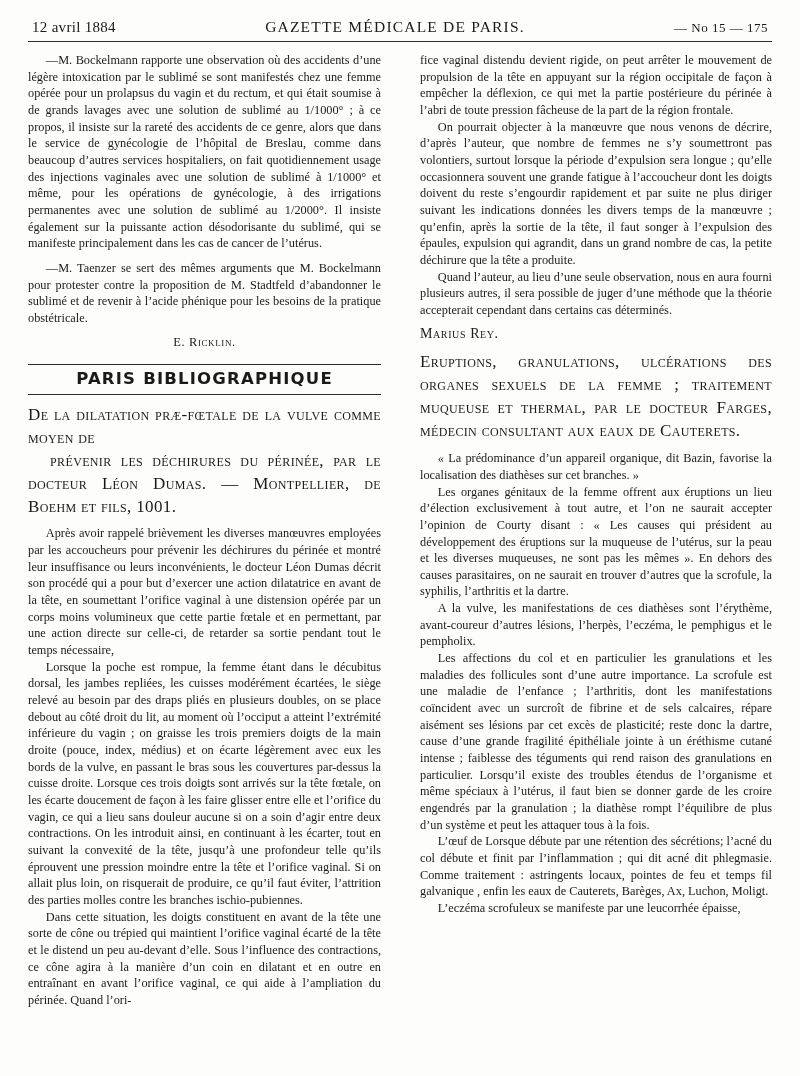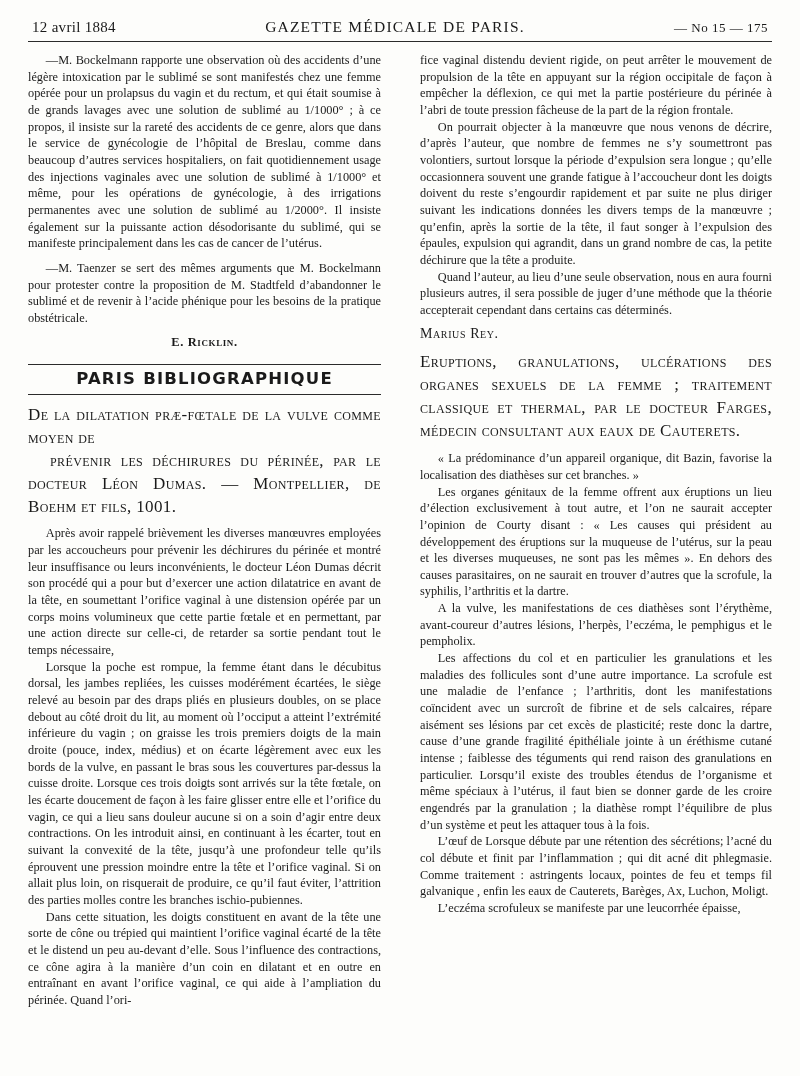--- a/index.html
+++ b/index.html
@@ -75,21 +75,20 @@
   }
   .col p.noindent { text-indent: 0; }
   .col p.dash { text-indent: 1.45em; }
   .sig {
     text-align: center;
     margin-top: 7px;
     font-variant: small-caps;
     letter-spacing: .6px;
     font-size: 12.5px;
     text-indent: 0;
-    font-weight: bold;
   }
   .sig-right {
     text-align: left;
     margin-top: 6px;
     margin-bottom: 8px;
     font-variant: small-caps;
     letter-spacing: .6px;
     font-size: 14px;
     text-indent: 0;
     padding-right: 10px;
@@ -165,21 +164,21 @@
     </div>
 
     <div class="col right">
 
       <p class="noindent">fice vaginal distendu devient rigide, on peut arrêter le mouvement de propulsion de la tête en appuyant sur la région occipitale de façon à empêcher la déflexion, ce qui met la partie postérieure du périnée à l’abri de toute pression fâcheuse de la part de la région frontale.</p>
       <p>On pourrait objecter à la manœuvre que nous venons de décrire, d’après l’auteur, que nombre de femmes ne s’y soumettront pas volontiers, surtout lorsque la période d’expulsion sera longue ; qu’elle occasionnera souvent une grande fatigue à l’accoucheur dont les doigts doivent du reste s’engourdir rapidement et par suite ne plus diriger suivant les indications données les divers temps de la manœuvre ; qu’enfin, après la sortie de la tête, il faut songer à l’expulsion des épaules, expulsion qui agrandit, dans un grand nombre de cas, la petite déchirure que la tête a produite.</p>
       <p>Quand l’auteur, au lieu d’une seule observation, nous en aura fourni plusieurs autres, il sera possible de juger d’une méthode que la théorie accepterait cependant dans certains cas déterminés.</p>
 
       <div class="sig-right">Marius Rey.</div>
 
-      <div class="article-title">Eruptions, granulations, ulcérations des organes sexuels de la femme ; traitement classique et thermal, par le docteur Farges, médecin consultant aux eaux de Cauterets.</div>
+      <div class="article-title">Eruptions, granulations, ulcérations des organes sexuels de la femme ; traitement muqueuse et thermal, par le docteur Farges, médecin consultant aux eaux de Cauterets.</div>
 
       <p>« La prédominance d’un appareil organique, dit Bazin, favorise la localisation des diathèses sur cet branches. »</p>
       <p>Les organes génitaux de la femme offrent aux éruptions un lieu d’élection exclusivement à tout autre, et l’on ne saurait accepter l’opinion de Courty disant : « Les causes qui président au développement des éruptions sur la muqueuse de l’utérus, sur la peau et les diverses muqueuses, ne sont pas les mêmes ». En dehors des causes parasitaires, on ne saurait en trouver d’autres que la scrofule, la syphilis, l’arthritis et la dartre.</p>
       <p>A la vulve, les manifestations de ces diathèses sont l’érythème, avant-coureur d’autres lésions, l’herpès, l’eczéma, le pemphigus et le pempholix.</p>
       <p>Les affections du col et en particulier les granulations et les maladies des follicules sont d’une autre importance. La scrofule est une maladie de l’enfance ; l’arthritis, dont les manifestations coïncident avec un surcroît de fibrine et de sels calcaires, répare aisément ses lésions par cet excès de plasticité; reste donc la dartre, cause d’une grande fragilité épithéliale jointe à un éréthisme cutané intense ; faiblesse des téguments qui rend raison des granulations en particulier. Lorsqu’il existe des troubles étendus de l’organisme et même spéciaux à l’utérus, il faut bien se donner garde de les croire engendrés par la granulation ; la diathèse rompt l’équilibre de plus d’un système et peut les attaquer tous à la fois.</p>
       <p>L’œuf de Lorsque débute par une rétention des sécrétions; l’acné du col débute et finit par l’inflammation ; qui dit acné dit phlegmasie. Comme traitement : astringents locaux, pointes de feu et temps fil galvanique , enfin les eaux de Cauterets, Barèges, Ax, Luchon, Moligt.</p>
       <p>L’eczéma scrofuleux se manifeste par une leucorrhée épaisse,</p>
     </div>
 
   </div>

